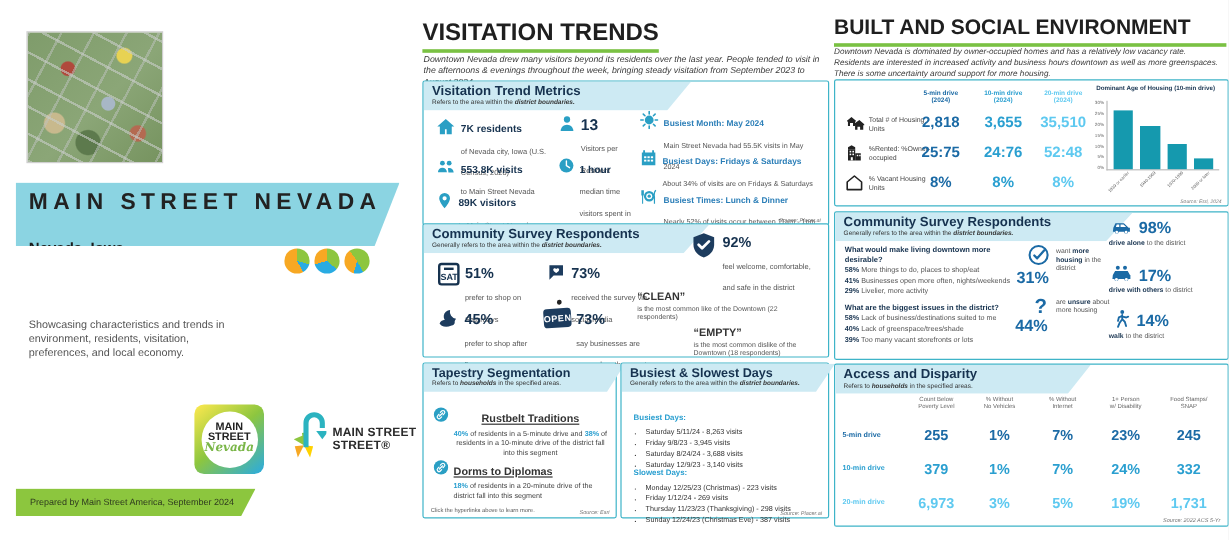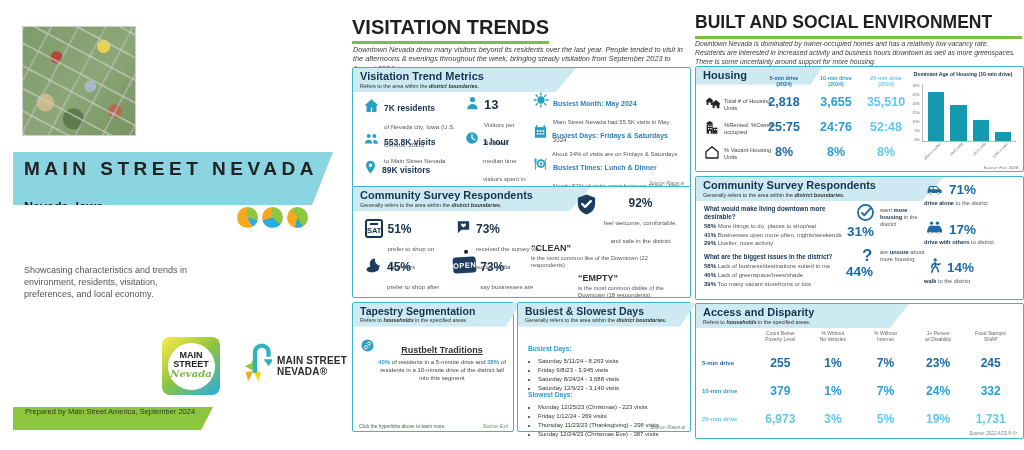--- a/index.html
+++ b/index.html
@@ -41,21 +41,21 @@
   .pie1{background:conic-gradient(#8dc63f 0 105deg,#29abe2 105deg 150deg,#f7a823 150deg 360deg);}
   .pie2{background:conic-gradient(#8dc63f 0 130deg,#29abe2 130deg 255deg,#f7a823 255deg 360deg);}
   .pie3{background:conic-gradient(#8dc63f 0 150deg,#29abe2 150deg 195deg,#f7a823 195deg 325deg,#8dc63f 325deg 360deg);}
   .snap-title{left:24px;top:238px;font-size:17px;font-weight:800;color:#1a1a1a;}
   .snap-desc{left:24px;top:264px;width:168px;font-size:9px;color:#555;line-height:1.35;}
   .msn-logo{left:162px;top:337px;width:58px;height:58px;border-radius:8px;background:linear-gradient(140deg,#ffe94e 0%,#8dc63f 48%,#29abe2 100%);display:flex;align-items:center;justify-content:center;}
   .msn-inner{width:47px;height:47px;background:#fff;border-radius:50%;text-align:center;font-weight:800;font-size:9px;line-height:1.05;color:#222;padding-top:8px;box-sizing:border-box;}
   .msn-script{color:#7ab648;font-style:italic;font-size:10px;font-family:"DejaVu Serif",serif;line-height:1;}
   .msa-logo{left:238px;top:340px;display:flex;align-items:center;gap:5px;}
   .msa-text{font-size:10px;font-weight:800;color:#2b2b2b;line-height:1.15;letter-spacing:.2px;}
-  .green-banner{left:13px;top:407px;width:200px;height:23px;background:#8cc63e;clip-path:polygon(0 0,100% 0,94% 100%,0 100%);display:flex;align-items:flex-start;padding-left:12px;box-sizing:border-box;}
+  .green-banner{left:13px;top:407px;width:200px;height:23px;background:#8cc63e;clip-path:polygon(0 0,100% 0,94% 100%,0 100%);display:flex;align-items:center;padding-left:12px;box-sizing:border-box;}
   .gb-text{font-size:7.5px;color:#2f3b1f;}
   
   .h1-mid{left:352px;top:16px;font-size:20px;font-weight:800;color:#1f1f1f;border-bottom:3.5px solid #7ac143;padding-bottom:2px;}
   .intro{font-style:italic;color:#3a3a3a;line-height:1.3;}
   .h1-right{left:695px;top:12px;width:327px;font-size:17.5px;font-weight:800;color:#1f1f1f;border-bottom:3.5px solid #7ac143;padding-bottom:3px;}
   
   .seg-name{font-size:9px;font-weight:700;color:#333;text-decoration:underline;cursor:pointer;}
   .seg-body{font-size:6px;color:#444;line-height:1.3;margin-top:2px;}
   .seg-pct{color:#2a9fd0;font-weight:700;}
   
@@ -236,21 +236,21 @@
     <svg width="34" height="52" viewBox="0 0 40 60">
       <path d="M18 36l-10-6 10-4z" fill="#8dc63f"></path>
       <path d="M18 36l-6 12-3-11z" fill="#f7a823"></path>
       <path d="M18 36l6 12 3-11z" fill="#ffd200"></path>
       <path d="M18 36l-2-12 6-1z" fill="#8dc63f"></path>
       <path d="M20 38V14a8 8 0 0 1 16 0v5" stroke="#2bb3c0" stroke-width="5" fill="none"></path>
       <path d="M30 22h12l-6 8z" fill="#2bb3c0"></path>
     </svg>
     <div class="msa-text">
       <div>MAIN STREET</div>
-      <div>NEVADA®</div>
+      <div>STREET®</div>
     </div>
   </div>
 
   <div class="abs green-banner">
     <span class="gb-text">Prepared by Main Street America, September 2024</span>
   </div>
 
   <div class="abs h1-mid">VISITATION TRENDS</div>
   <div class="abs intro" style="left:353px;top:45px;width:334px;font-size:7.3px;">Downtown Nevada drew many visitors beyond its residents over the last year. People tended to visit in the afternoons &amp; evenings throughout the week, bringing steady visitation from September 2023 to August 2024.</div>
 
@@ -351,21 +351,21 @@
           <svg class="ico" width="18" height="17">
             <use href="#i-night"></use>
           </svg>
         </span>
       <span><span class="sv" style="font-size:12px;">45%</span><br><span class="sd">prefer to shop after 5pm</span></span>
     </div>
     <div class="stat" style="left:100px;top:70px;width:92px;">
       <span class="open">OPEN</span>
       <span><span class="sv" style="font-size:12px;">73%</span><br><span class="sd">say businesses are open when they want to shop</span></span>
     </div>
-    <div class="stat" style="left:222px;top:6px;width:104px;text-align:center;">
+    <div class="stat" style="left:222px;top:6px;width:104px;">
       <span class="ic" style="color:#1d3c5e;">
           <svg class="ico" width="23" height="23">
             <use href="#i-shield"></use>
           </svg>
         </span>
       <span><span class="sv" style="font-size:12px;">92%</span><br><span class="sd">feel welcome, comfortable, and safe in the district</span></span>
     </div>
 
     <div class="abs" style="left:178px;top:50px;width:140px;">
       <span class="sv" style="font-size:9px;color:#333;">“CLEAN”</span>
@@ -384,20 +384,31 @@
     </div>
     <div class="stat" style="left:8px;top:36px;width:145px;text-align:center;">
       <span class="ic">
           <svg class="ico" width="13" height="13">
             <use href="#i-link"></use>
           </svg>
         </span>
       <span style="width:128px;">
         <span class="seg-name">Rustbelt Traditions</span>
         <div class="seg-body"><span class="seg-pct">40%</span><span> of residents in a 5-minute drive and </span><span class="seg-pct">38%</span><span> of residents in a 10-minute drive of the district fall into this segment</span></div>
+      </span>
+    </div>
+    <div class="stat" style="left:8px;top:80px;width:145px;">
+      <span class="ic">
+          <svg class="ico" width="13" height="13">
+            <use href="#i-link"></use>
+          </svg>
+        </span>
+      <span style="width:128px;">
+        <span class="seg-name">Dorms to Diplomas</span>
+        <div class="seg-body"><span class="seg-pct">18%</span><span> of residents in a 20-minute drive of the district fall into this segment</span></div>
       </span>
     </div>
     <div class="abs" style="left:6px;bottom:2px;font-size:4.8px;color:#555;">Click the hyperlinks above to learn more.</div>
     <div class="src" style="right:5px;bottom:2px;">Source: Esri</div>
   </div>
 
   <div class="box" style="left:517px;top:302px;width:172px;height:128px;">
     <div class="bhead" style="width:155px;">
       <div class="bt" style="font-size:10.5px;">Busiest &amp; Slowest Days</div>
       <div class="bs"><span>Generally refers to the area within the </span><b>district boundaries.</b></div>
@@ -420,23 +431,20 @@
         <li>Sunday 12/24/23 (Christmas Eve) - 387 visits</li>
       </ul>
     </div>
     <div class="src" style="right:5px;bottom:1px;">Source: Placer.ai</div>
   </div>
 
   <div class="abs h1-right">BUILT AND SOCIAL ENVIRONMENT</div>
   <div class="abs intro" style="left:695px;top:40px;width:325px;font-size:6.8px;">Downtown Nevada is dominated by owner-occupied homes and has a relatively low vacancy rate. Residents are interested in increased activity and business hours downtown as well as more greenspaces. There is some uncertainty around support for more housing.</div>
 
   <div class="box" style="left:695px;top:66px;width:327px;height:104px;">
-    <div class="bhead" style="width:105px;padding:3px 14px 3px 7px;">
-      <div class="bt" style="font-size:11px;">Housing</div>
-    </div>
     <div class="col-h c1" style="left:64px;top:8px;"><span>5-min drive</span><br><span>(2024)</span></div>
     <div class="col-h c2" style="left:116px;top:8px;"><span>10-min drive</span><br><span>(2024)</span></div>
     <div class="col-h c3" style="left:166px;top:8px;"><span>20-min drive</span><br><span>(2024)</span></div>
 
     <span class="ic abs" style="left:8px;top:28px;color:#222;">
         <svg class="ico" width="18" height="15">
           <use href="#i-houses"></use>
         </svg>
       </span>
     <div class="hlabel" style="left:28px;top:31px;">Total # of Housing Units</div>
@@ -526,21 +534,21 @@
 
     <div class="abs qmark" style="left:166px;top:70px;">?</div>
     <div class="abs bigpct" style="left:150px;top:88px;">44%</div>
     <div class="abs sidetxt" style="left:184px;top:72px;width:45px;"><span>are </span><b>unsure</b><span> about more housing</span></div>
 
     <span class="ic abs" style="left:228px;top:4px;color:#1b6aa5;">
         <svg class="ico" width="21" height="17">
           <use href="#i-car"></use>
         </svg>
       </span>
-    <div class="abs bigpct" style="left:253px;top:6px;">71%</div>
+    <div class="abs bigpct" style="left:253px;top:6px;">98%</div>
     <div class="abs sidetxt" style="left:228px;top:23px;width:95px;"><b>drive alone</b><span> to the district</span></div>
 
     <span class="ic abs" style="left:228px;top:42px;color:#1b6aa5;">
         <svg class="ico" width="21" height="18">
           <use href="#i-carpool"></use>
         </svg>
       </span>
     <div class="abs bigpct" style="left:253px;top:46px;">17%</div>
     <div class="abs sidetxt" style="left:228px;top:62px;width:95px;"><b>drive with others</b><span> to district</span></div>
 

